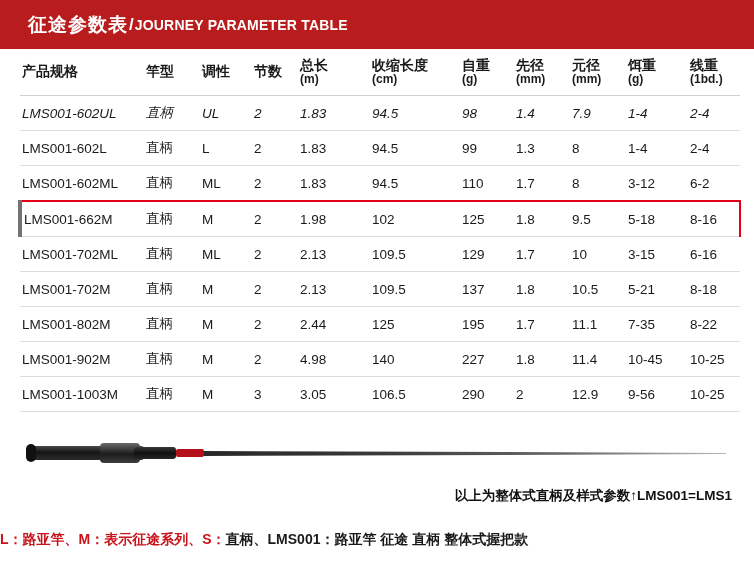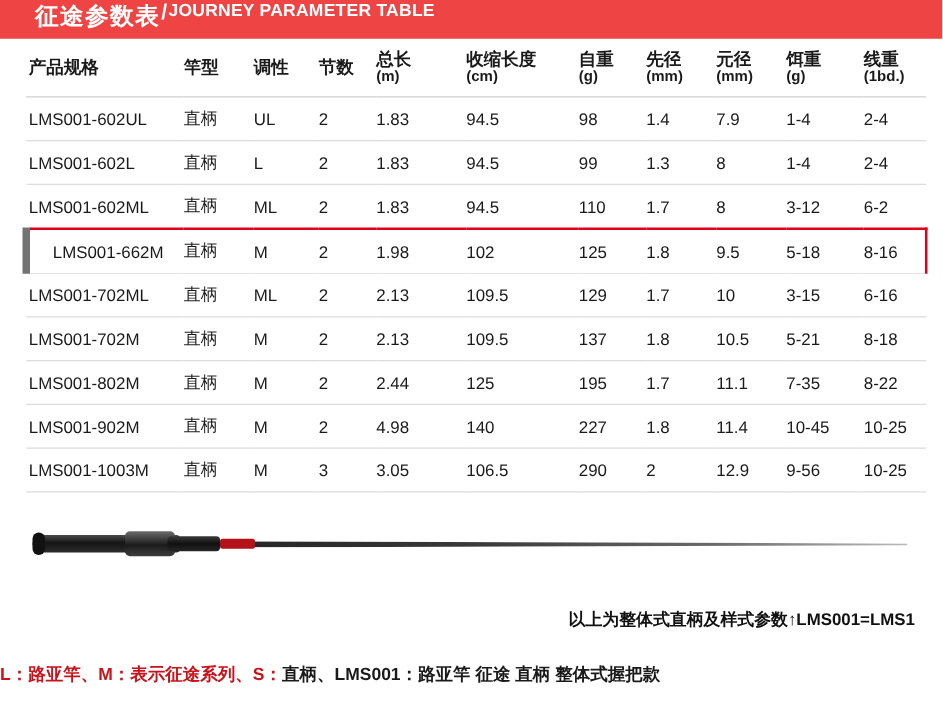--- a/index.html
+++ b/index.html
@@ -16,24 +16,25 @@
   .page {
     position: relative;
     width: 754px;
     height: 565px;
     background: #ffffff;
     box-sizing: border-box;
   }
   
   .header {
     position: relative;
-    height: 31px;
-    background: #ef4444;
+    height: 49px;
+    background: #b91c1c;
     color: #ffffff;
     display: flex;
+    align-items: center;
     padding-left: 28px;
     box-sizing: border-box;
   }
   .header-title-cn {
     font-size: 19px;
     font-weight: bold;
     letter-spacing: 1px;
   }
   .header-sep {
     font-size: 17px;
@@ -79,41 +80,42 @@
     display: block;
     line-height: 16px;
   }
   table.spec tbody td {
     height: 34px;
     border-bottom: 1px solid #dcdcdc;
     white-space: nowrap;
   }
   table.spec tbody tr:first-child td {
     border-top: none;
+    font-style: italic;
   }
   .c0 { width: 124px; padding-left: 2px !important; }
   .c1 { width: 56px; }
   .c2 { width: 52px; margin-left: 48px; }
   .c3 { width: 46px; }
   .c4 { width: 72px; }
   .c5 { width: 90px; margin-left: 31px; }
   .c6 { width: 54px; }
   .c7 { width: 56px; }
   .c8 { width: 56px; }
   .c9 { width: 62px; }
   .c10 { width: 50px; }
 
   
   tr.highlight td {
     position: relative;
     border-top: 2px solid #e2001a;
     border-bottom: 2px solid #e2001a;
     background: #ffffff;
   }
-  tr.highlight td:first-child { border-left: 6px solid #737373; text-align: center; }
+  tr.highlight td:first-child { border-left: 4px solid #737373; }
   tr.highlight td:last-child { border-right: 2px solid #e2001a; }
 
   
   .rod-area {
     position: relative;
     height: 66px;
     margin-top: 6px;
   }
   .rod {
     position: absolute;

